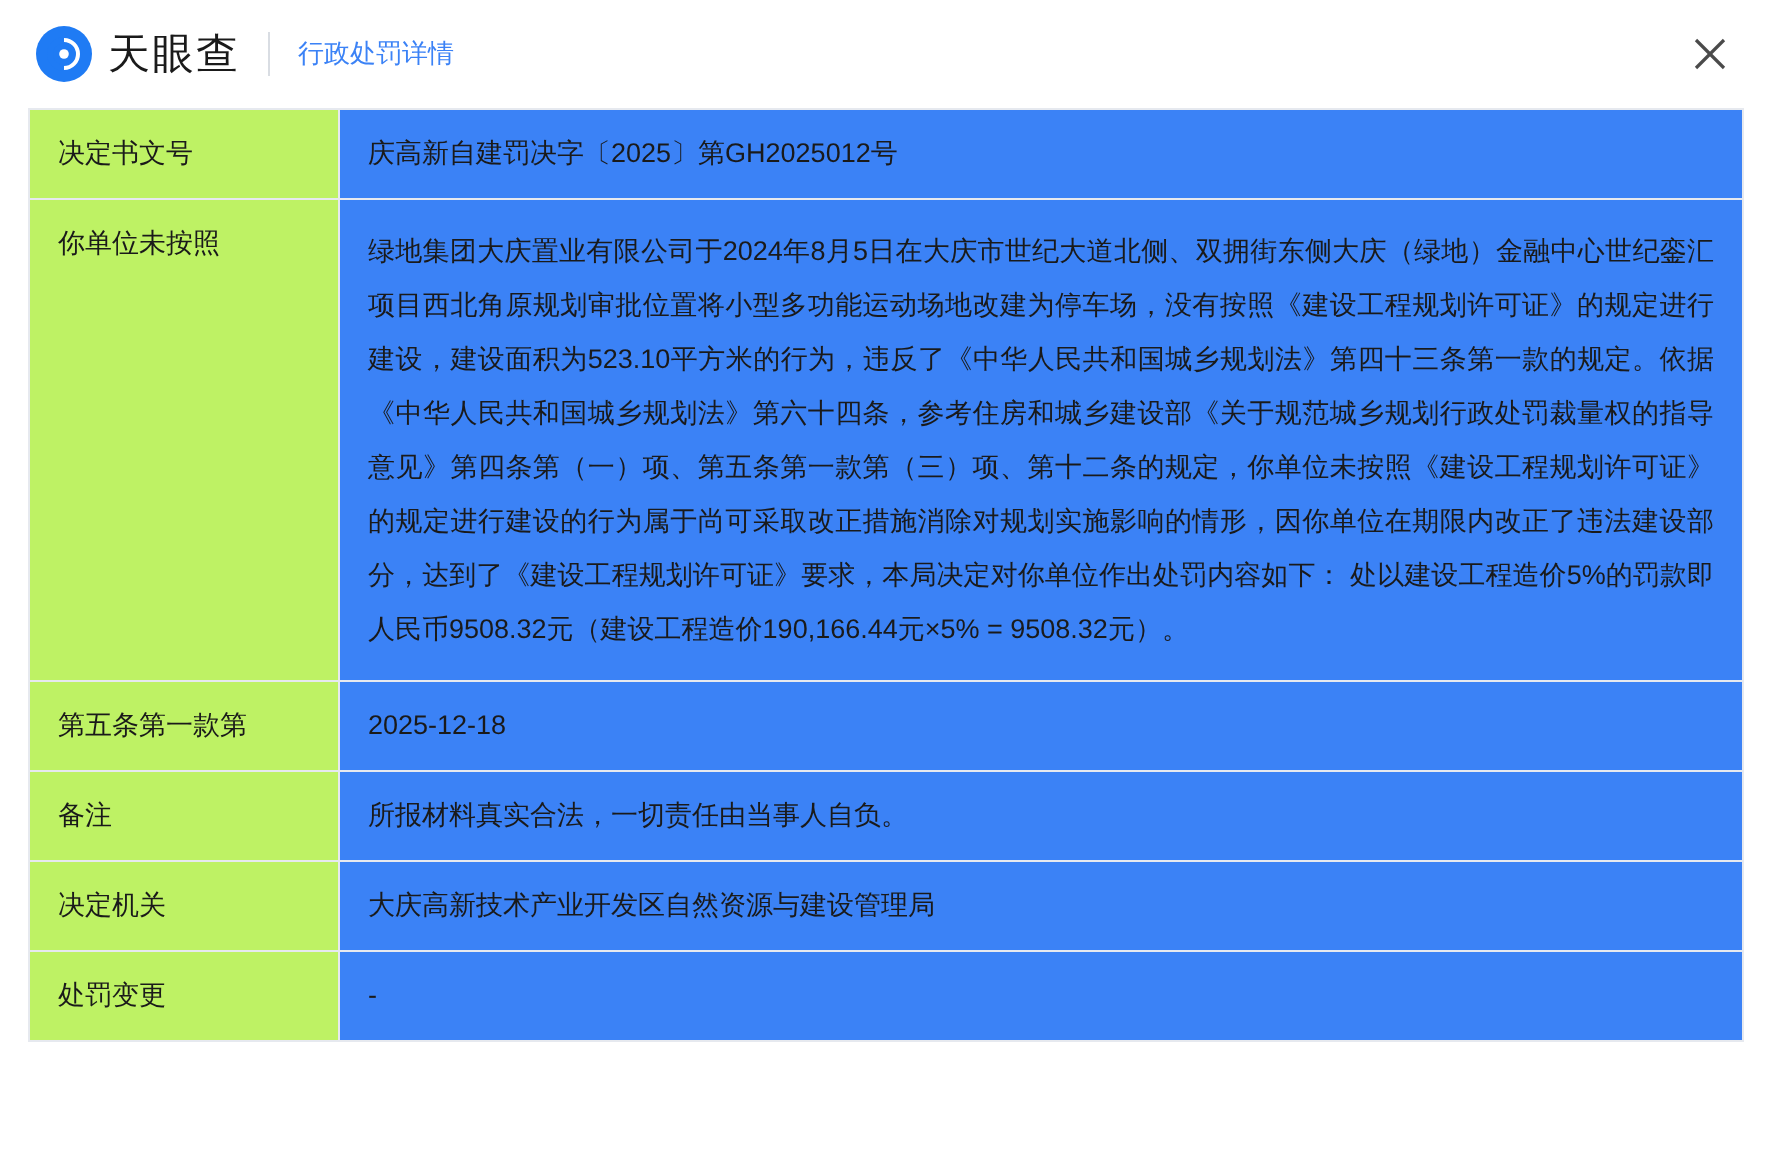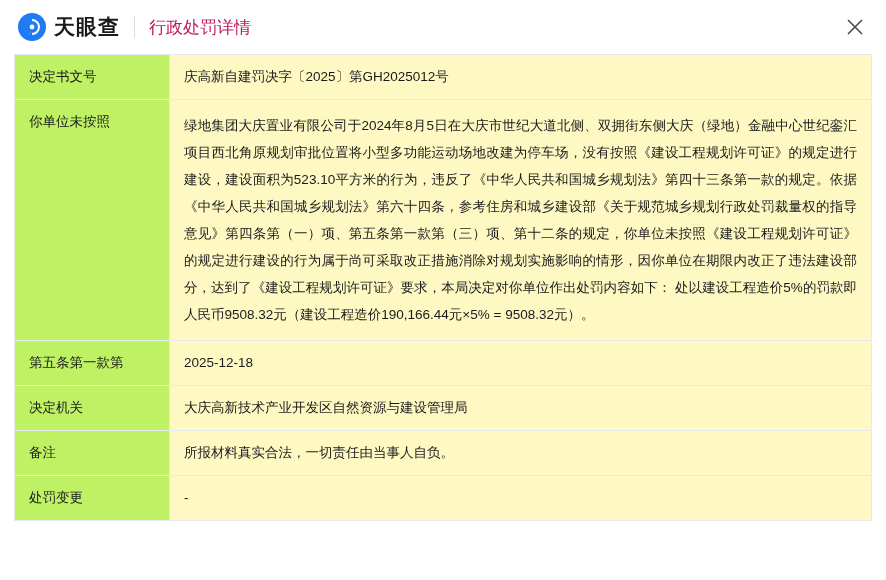--- a/index.html
+++ b/index.html
@@ -36,33 +36,33 @@
     border-radius: 50%;
     background: #1f7bf4;
     display: flex;
     align-items: center;
     justify-content: center;
     flex: none;
   }
   .brand-logo svg { display: block; }
   .brand-name {
     font-size: 21px;
-    font-weight: bold;
+    font-weight: normal;
     letter-spacing: 1px;
     color: #1a1a1a;
   }
   .divider-v {
     width: 1px;
     height: 22px;
     background: #d9dde3;
     margin: 0 14px;
   }
   .page-title {
-    font-size: 17px;
-    color: #be185d;
+    font-size: 13px;
+    color: #3b82f6;
   }
   .close-btn {
     position: absolute;
     right: 18px;
     top: 50%;
     transform: translateY(-50%);
     width: 26px;
     height: 26px;
     display: flex;
     align-items: center;
@@ -90,21 +90,21 @@
     padding: 9px 14px;
     box-sizing: border-box;
   }
   td.label {
     width: 155px;
     background: #bef264;
     color: #1a1a1a;
     white-space: nowrap;
   }
   td.value {
-    background: #fef9c3;
+    background: #3b82f6;
     color: #1a1a1a;
     word-break: break-all;
   }
   td.value.long {
     line-height: 27px;
     padding-top: 12px;
     padding-bottom: 12px;
     text-align: justify;
   }
 </style>
@@ -141,26 +141,26 @@
         </tr>
         <tr>
           <td class="label">你单位未按照</td>
           <td class="value long">绿地集团大庆置业有限公司于2024年8月5日在大庆市世纪大道北侧、双拥街东侧大庆（绿地）金融中心世纪銮汇项目西北角原规划审批位置将小型多功能运动场地改建为停车场，没有按照《建设工程规划许可证》的规定进行建设，建设面积为523.10平方米的行为，违反了《中华人民共和国城乡规划法》第四十三条第一款的规定。依据《中华人民共和国城乡规划法》第六十四条，参考住房和城乡建设部《关于规范城乡规划行政处罚裁量权的指导意见》第四条第（一）项、第五条第一款第（三）项、第十二条的规定，你单位未按照《建设工程规划许可证》的规定进行建设的行为属于尚可采取改正措施消除对规划实施影响的情形，因你单位在期限内改正了违法建设部分，达到了《建设工程规划许可证》要求，本局决定对你单位作出处罚内容如下： 处以建设工程造价5%的罚款即人民币9508.32元（建设工程造价190,166.44元×5% = 9508.32元）。</td>
         </tr>
         <tr>
           <td class="label">第五条第一款第</td>
           <td class="value">2025-12-18</td>
         </tr>
         <tr>
+          <td class="label">备注</td>
+          <td class="value">所报材料真实合法，一切责任由当事人自负。</td>
+        </tr>
+        <tr>
           <td class="label">决定机关</td>
           <td class="value">大庆高新技术产业开发区自然资源与建设管理局</td>
-        </tr>
-        <tr>
-          <td class="label">备注</td>
-          <td class="value">所报材料真实合法，一切责任由当事人自负。</td>
         </tr>
         <tr>
           <td class="label">处罚变更</td>
           <td class="value">-</td>
         </tr>
       </tbody>
   </table>
 </div>
 
 </body></html>

